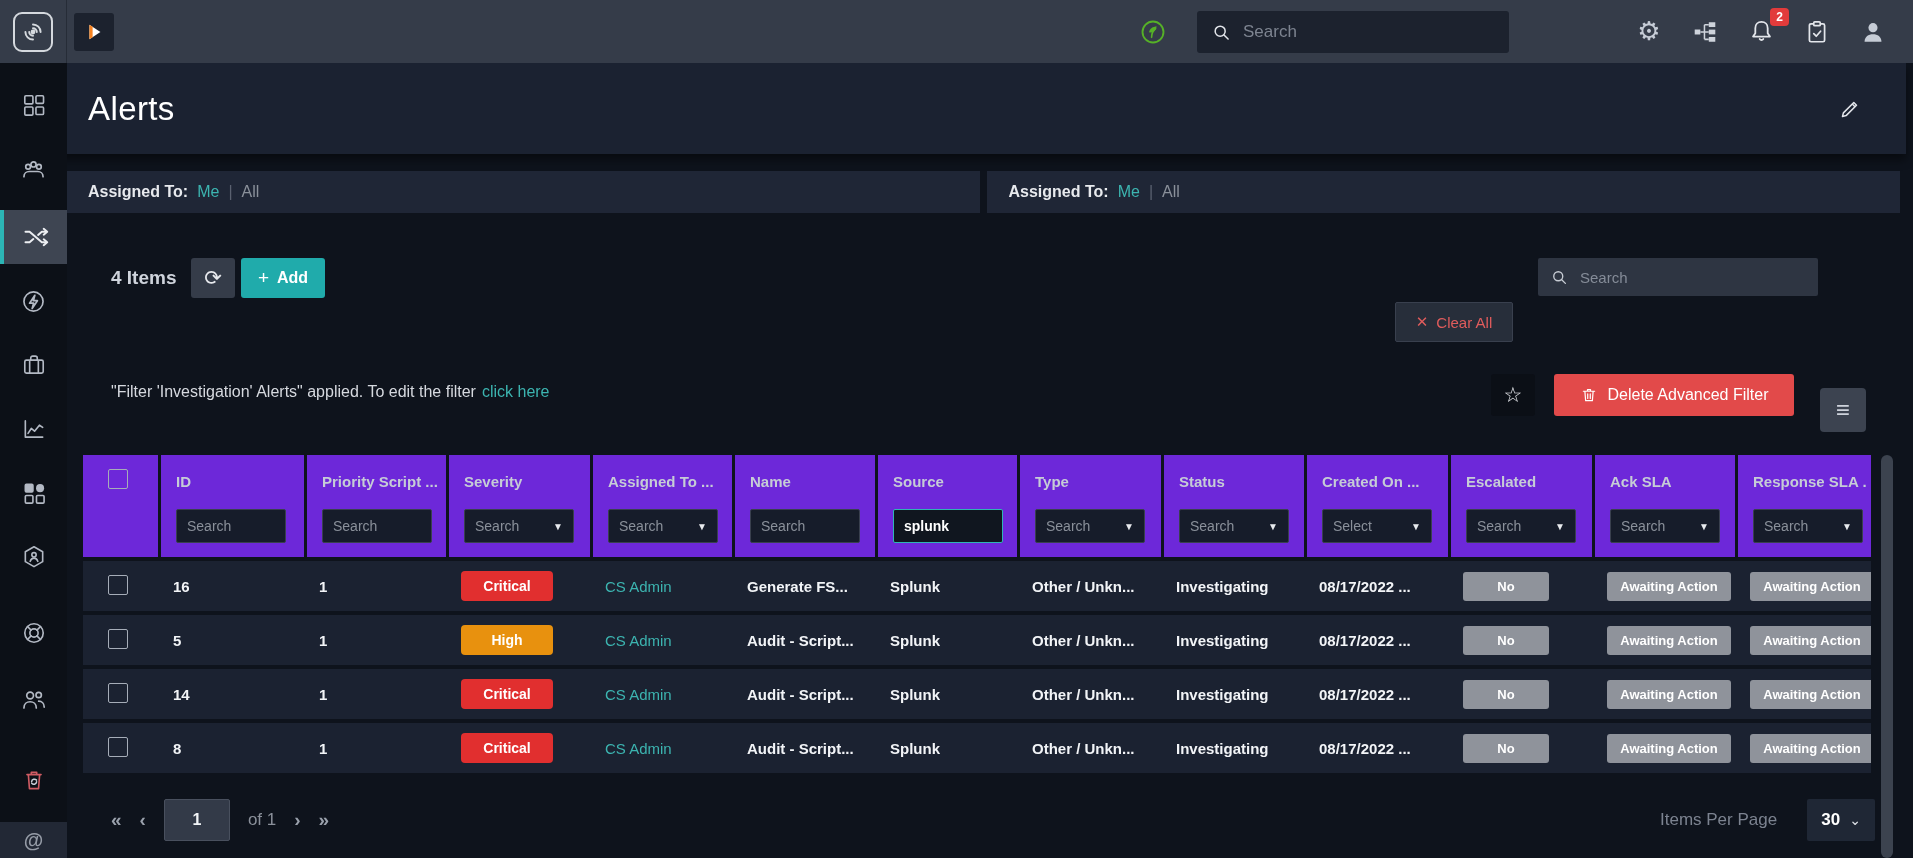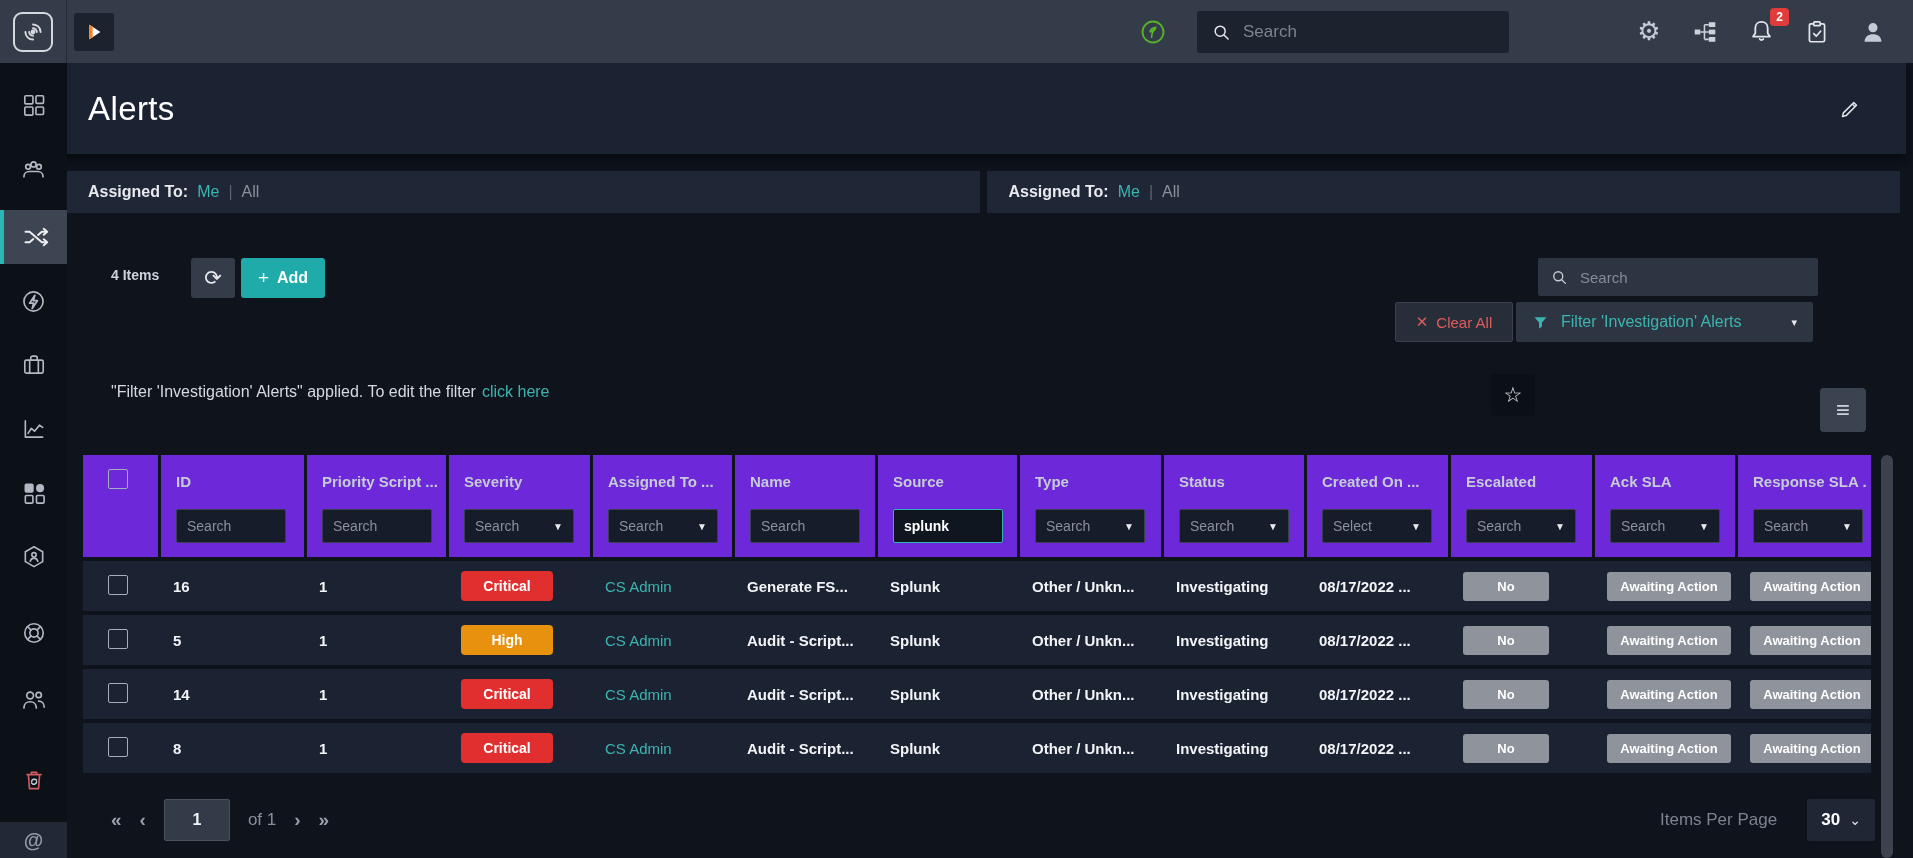--- a/index.html
+++ b/index.html
@@ -32,21 +32,21 @@
   .page-title{font-size:33px;font-weight:400;color:#fff;letter-spacing:.4px}
   .edit-btn{background:none;border:none;cursor:pointer}
   .assigned-row{position:absolute;top:108px;left:6px;width:1834px;height:42px;display:flex;gap:7px}
   .assigned-panel{flex:1;background:#1f2636;display:flex;align-items:center;padding-left:22px;font-size:16px}
   .assigned-label{font-weight:bold;color:#e8eaee}
   .assigned-me{color:#3cb4b0;margin-left:9px;cursor:pointer}
   .assigned-sep{color:#5a6170;margin:0 9px}
   .assigned-all{color:#8a909a;cursor:pointer}
 
   .content{position:absolute;top:150px;left:0;width:1846px;height:645px}
-  .items-count{position:absolute;left:51px;top:54px;font-size:14px;font-weight:bold;color:#ced3db}
+  .items-count{position:absolute;left:51px;top:54px;font-size:19px;font-weight:bold;color:#ced3db}
   .refresh-btn{position:absolute;left:131px;top:45px;width:44px;height:40px;background:#353c49;border:none;border-radius:3px;color:#e8eaee;font-size:21px;display:flex;align-items:center;justify-content:center;cursor:pointer}
   .add-btn{position:absolute;left:181px;top:45px;width:84px;height:40px;background:#20abab;border:none;border-radius:3px;color:#fff;font-size:16px;font-weight:bold;display:flex;align-items:center;justify-content:center;gap:8px;cursor:pointer}
   .add-plus{font-size:19px;font-weight:normal}
   .tb-search{position:absolute;left:1478px;top:45px;width:280px;height:38px;background:#2e3542;border-radius:2px;display:flex;align-items:center;padding:0 12px;gap:12px}
   .tb-search input{flex:1;background:transparent;border:none;outline:none;color:#c7ccd4;font-size:15px}
   .tb-search input::placeholder{color:#858c98}
   .clear-btn{position:absolute;left:1335px;top:89px;width:118px;height:40px;background:#272e3a;border:1px solid #39404e;border-radius:2px;color:#e05c5c;font-size:15px;display:flex;align-items:center;justify-content:center;gap:8px;cursor:pointer}
   .filter-btn{position:absolute;left:1456px;top:89px;width:297px;height:40px;background:#2e3542;border:none;border-radius:2px;color:#3cb4b0;font-size:16px;display:flex;align-items:center;padding:0 16px;gap:12px;cursor:pointer}
   .filter-caret{margin-left:auto;color:#e8eaee;font-size:11px}
   .banner-text{position:absolute;left:51px;top:170px;font-size:16px;color:#d6d9df}
@@ -288,33 +288,32 @@
         <circle cx="11" cy="11" r="6"></circle>
           <path d="M15.6,15.6L20.5,20.5"></path>
       </svg>
       <input type="text" placeholder="Search" style="">
     </div>
 
     <button class="clear-btn">
       <span>✕</span>
       <span>Clear All</span>
     </button>
-    <button class="filter-btn">
-      <svg width="17" height="17" viewBox="0 0 24 24">
-        <path d="M3.5,4.5h17l-6.5,7.5v6l-4,2.5v-8.5z" fill="#3cb4b0"></path>
-      </svg>
-      <span>Filter 'Investigation' Alerts</span>
-      <span class="filter-caret">▾</span>
-    </button>
 
     <div class="banner-text">
       <span>"Filter 'Investigation' Alerts" applied. To edit the filter</span><span class="banner-link">click here</span>
     </div>
     <button class="star-btn">
       <span>☆</span>
+    </button>
+    <button class="delete-btn">
+      <svg width="18" height="18" viewBox="0 0 24 24" fill="none" stroke="#ffffff" stroke-width="1.6" stroke-linecap="round" stroke-linejoin="round">
+        <path d="M4.5,7h15 M10,7V4.8h4V7 M6.5,7l1,12.5h9l1-12.5 M10.3,10.5v6 M13.7,10.5v6"></path>
+      </svg>
+      <span>Delete Advanced Filter</span>
     </button>
     <button class="menu-btn">
       <span>≡</span>
     </button>
 
     <div class="tbl">
       <div class="thead">
         <div class="hcell">
           <span class="checkbox"></span>
         </div>

